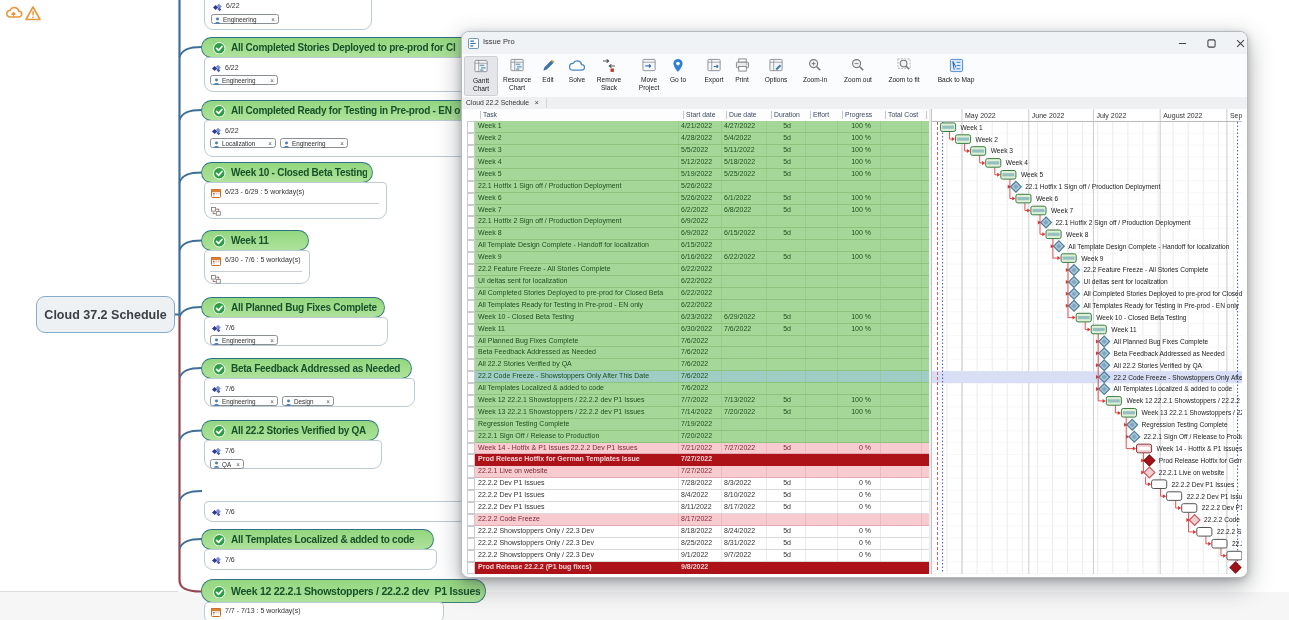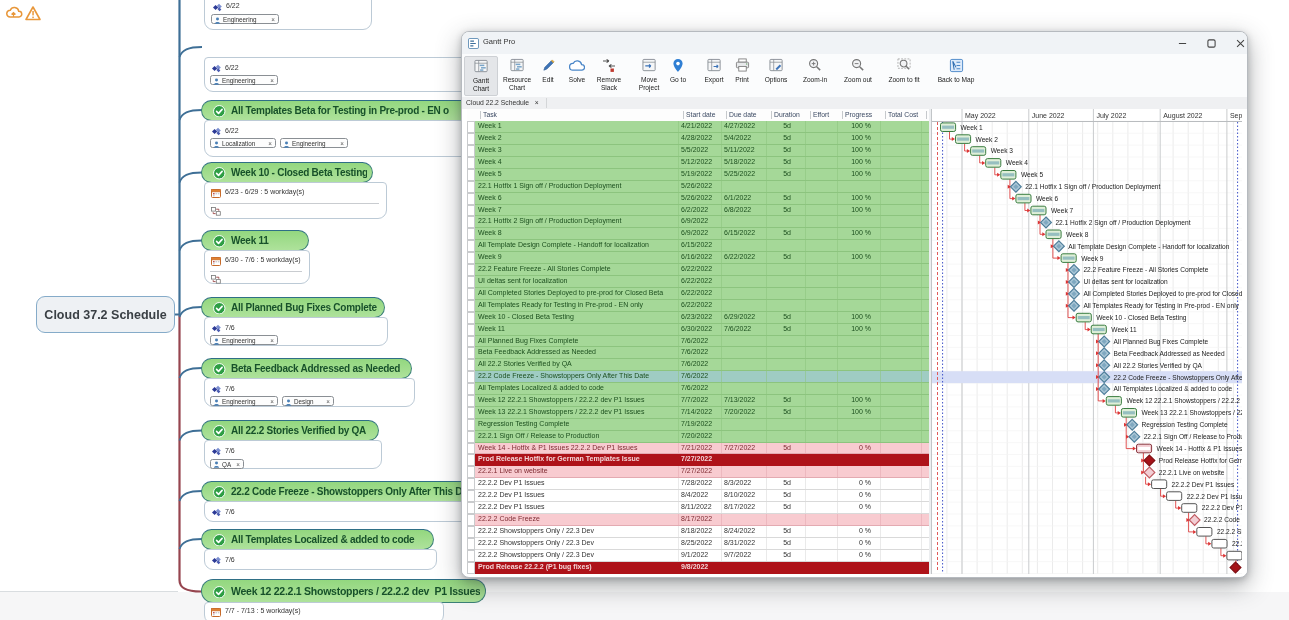--- a/index.html
+++ b/index.html
@@ -26,38 +26,45 @@
         <path d="M1 5.5 L3.6 2.9 L6.2 5.5 L3.6 8.1 Z" fill="#2c3a96"></path>
         <path d="M4.8 4 L7 1.8 L9.8 4.6 L7.6 6.8 Z" fill="#7b8ed0"></path>
         <path d="M5.4 7 L7.2 5.2 L9.4 7.4 L7.6 9.2 Z" fill="#4a5cb0"></path>
       </svg>
       <span style="position:absolute;left:21px;top:7px;font-size:7px;color:#333">6/22</span>
       <div style="position:absolute;left:6px;top:19px;width:68px;height:10px;border:1px solid #8a8f94;border-radius:2.5px;background:#fdfdfd;font-size:6.3px;color:#333;line-height:9px;padding-left:11px;box-sizing:border-box"><svg style="position:absolute;left:2px;top:1.5px" width="7" height="7" viewBox="0 0 8 8">
           <circle cx="4" cy="2.3" r="1.7" fill="#4a7fb5"></circle>
           <path d="M1 7.6 C1 5.2 7 5.2 7 7.6 Z" fill="#4a7fb5"></path>
         </svg>Engineering<span style="position:absolute;right:3px;top:0;color:#555">×</span></div>
     </div>
+    <div style="position:absolute;left:201px;top:36.5px;width:330px;height:21px;border-radius:11.5px;background:linear-gradient(#93d77f,#aee29b);border:1.6px solid #3c8178;border-top-color:#2f6f86;box-sizing:border-box">
+      <svg style="position:absolute;left:11px;top:4.0px" width="12.5" height="12.5" viewBox="0 0 14 14">
+        <circle cx="7" cy="7" r="6.4" fill="#2e9e44" stroke="#fff" stroke-width="1.1"></circle>
+        <path d="M4 7.2 L6.2 9.4 L10.2 4.9" stroke="#fff" stroke-width="1.8" fill="none" stroke-linecap="round" stroke-linejoin="round"></path>
+      </svg>
+      <div style="position:absolute;left:29px;top:0;right:5px;height:100%;display:flex;align-items:center;letter-spacing:-0.25px;font-size:10px;font-weight:bold;color:#17512a;white-space:nowrap;overflow:hidden">All Completed Stories Deployed to pre-prod for Cl</div>
+    </div>
     <div style="position:absolute;left:204px;top:56.5px;width:330px;height:35px;background:#fff;border:1px solid #bccad6;border-radius:4px 4px 9px 9px;box-sizing:border-box">
       <svg style="position:absolute;left:6px;top:5px" width="11" height="11" viewBox="0 0 11 11">
         <path d="M1 5.5 L3.6 2.9 L6.2 5.5 L3.6 8.1 Z" fill="#2c3a96"></path>
         <path d="M4.8 4 L7 1.8 L9.8 4.6 L7.6 6.8 Z" fill="#7b8ed0"></path>
         <path d="M5.4 7 L7.2 5.2 L9.4 7.4 L7.6 9.2 Z" fill="#4a5cb0"></path>
       </svg>
       <span style="position:absolute;left:20px;top:6px;font-size:7px;color:#333">6/22</span>
       <div style="position:absolute;left:5px;top:17.5px;width:68px;height:10px;border:1px solid #8a8f94;border-radius:2.5px;background:#fdfdfd;font-size:6.3px;color:#333;line-height:9px;padding-left:11px;box-sizing:border-box"><svg style="position:absolute;left:2px;top:1.5px" width="7" height="7" viewBox="0 0 8 8">
           <circle cx="4" cy="2.3" r="1.7" fill="#4a7fb5"></circle>
           <path d="M1 7.6 C1 5.2 7 5.2 7 7.6 Z" fill="#4a7fb5"></path>
         </svg>Engineering<span style="position:absolute;right:3px;top:0;color:#555">×</span></div>
     </div>
     <div style="position:absolute;left:201px;top:99.5px;width:330px;height:21px;border-radius:11.5px;background:linear-gradient(#93d77f,#aee29b);border:1.6px solid #3c8178;border-top-color:#2f6f86;box-sizing:border-box">
       <svg style="position:absolute;left:11px;top:4.0px" width="12.5" height="12.5" viewBox="0 0 14 14">
         <circle cx="7" cy="7" r="6.4" fill="#2e9e44" stroke="#fff" stroke-width="1.1"></circle>
         <path d="M4 7.2 L6.2 9.4 L10.2 4.9" stroke="#fff" stroke-width="1.8" fill="none" stroke-linecap="round" stroke-linejoin="round"></path>
       </svg>
-      <div style="position:absolute;left:29px;top:0;right:5px;height:100%;display:flex;align-items:center;letter-spacing:-0.25px;font-size:10px;font-weight:bold;color:#17512a;white-space:nowrap;overflow:hidden">All Templates Beta for Testing in Pre-prod - EN o</div>
+      <div style="position:absolute;left:29px;top:0;right:5px;height:100%;display:flex;align-items:center;letter-spacing:-0.25px;font-size:10px;font-weight:bold;color:#17512a;white-space:nowrap;overflow:hidden">All Completed Ready for Testing in Pre-prod - EN o</div>
     </div>
     <div style="position:absolute;left:204px;top:119.5px;width:330px;height:37px;background:#fff;border:1px solid #bccad6;border-radius:4px 4px 9px 9px;box-sizing:border-box">
       <svg style="position:absolute;left:6px;top:5px" width="11" height="11" viewBox="0 0 11 11">
         <path d="M1 5.5 L3.6 2.9 L6.2 5.5 L3.6 8.1 Z" fill="#2c3a96"></path>
         <path d="M4.8 4 L7 1.8 L9.8 4.6 L7.6 6.8 Z" fill="#7b8ed0"></path>
         <path d="M5.4 7 L7.2 5.2 L9.4 7.4 L7.6 9.2 Z" fill="#4a5cb0"></path>
       </svg>
       <span style="position:absolute;left:20px;top:6px;font-size:7px;color:#333">6/22</span>
       <div style="position:absolute;left:5px;top:17.5px;width:66px;height:10px;border:1px solid #8a8f94;border-radius:2.5px;background:#fdfdfd;font-size:6.3px;color:#333;line-height:9px;padding-left:11px;box-sizing:border-box"><svg style="position:absolute;left:2px;top:1.5px" width="7" height="7" viewBox="0 0 8 8">
           <circle cx="4" cy="2.3" r="1.7" fill="#4a7fb5"></circle>
@@ -169,27 +176,20 @@
       <svg style="position:absolute;left:6px;top:5px" width="11" height="11" viewBox="0 0 11 11">
         <path d="M1 5.5 L3.6 2.9 L6.2 5.5 L3.6 8.1 Z" fill="#2c3a96"></path>
         <path d="M4.8 4 L7 1.8 L9.8 4.6 L7.6 6.8 Z" fill="#7b8ed0"></path>
         <path d="M5.4 7 L7.2 5.2 L9.4 7.4 L7.6 9.2 Z" fill="#4a5cb0"></path>
       </svg>
       <span style="position:absolute;left:20px;top:6px;font-size:7px;color:#333">7/6</span>
       <div style="position:absolute;left:5px;top:17.5px;width:34px;height:10px;border:1px solid #8a8f94;border-radius:2.5px;background:#fdfdfd;font-size:6.3px;color:#333;line-height:9px;padding-left:11px;box-sizing:border-box"><svg style="position:absolute;left:2px;top:1.5px" width="7" height="7" viewBox="0 0 8 8">
           <circle cx="4" cy="2.3" r="1.7" fill="#4a7fb5"></circle>
           <path d="M1 7.6 C1 5.2 7 5.2 7 7.6 Z" fill="#4a7fb5"></path>
         </svg>QA<span style="position:absolute;right:3px;top:0;color:#555">×</span></div>
-    </div>
-    <div style="position:absolute;left:201px;top:480.5px;width:330px;height:21px;border-radius:11.5px;background:linear-gradient(#93d77f,#aee29b);border:1.6px solid #3c8178;border-top-color:#2f6f86;box-sizing:border-box">
-      <svg style="position:absolute;left:11px;top:4.0px" width="12.5" height="12.5" viewBox="0 0 14 14">
-        <circle cx="7" cy="7" r="6.4" fill="#2e9e44" stroke="#fff" stroke-width="1.1"></circle>
-        <path d="M4 7.2 L6.2 9.4 L10.2 4.9" stroke="#fff" stroke-width="1.8" fill="none" stroke-linecap="round" stroke-linejoin="round"></path>
-      </svg>
-      <div style="position:absolute;left:29px;top:0;right:5px;height:100%;display:flex;align-items:center;letter-spacing:-0.25px;font-size:10px;font-weight:bold;color:#17512a;white-space:nowrap;overflow:hidden">22.2 Code Freeze - Showstoppers Only After This D</div>
     </div>
     <div style="position:absolute;left:204px;top:500.5px;width:330px;height:21px;background:#fff;border:1px solid #bccad6;border-radius:4px 4px 9px 9px;box-sizing:border-box">
       <svg style="position:absolute;left:6px;top:5px" width="11" height="11" viewBox="0 0 11 11">
         <path d="M1 5.5 L3.6 2.9 L6.2 5.5 L3.6 8.1 Z" fill="#2c3a96"></path>
         <path d="M4.8 4 L7 1.8 L9.8 4.6 L7.6 6.8 Z" fill="#7b8ed0"></path>
         <path d="M5.4 7 L7.2 5.2 L9.4 7.4 L7.6 9.2 Z" fill="#4a5cb0"></path>
       </svg>
       <span style="position:absolute;left:20px;top:6px;font-size:7px;color:#333">7/6</span>
     </div>
     <div style="position:absolute;left:201px;top:528.5px;width:233px;height:21px;border-radius:11.5px;background:linear-gradient(#93d77f,#aee29b);border:1.6px solid #3c8178;border-top-color:#2f6f86;box-sizing:border-box">
@@ -234,21 +234,21 @@
       <rect x="26.3" y="12.6" width="1.5" height="1.5" fill="#e8973a"></rect>
     </svg>
 
 <div style="position:absolute;left:461px;top:31px;width:787px;height:547px;background:#fff;border-radius:8px;
  border:1px solid #b6babf;box-shadow:0 8px 24px rgba(50,55,60,0.42),0 2px 6px rgba(50,55,60,0.25);overflow:hidden;box-sizing:border-box">
  <div style="position:absolute;left:0;top:0;width:100%;height:22px;background:#f0f3f6">
    <svg style="position:absolute;left:6px;top:5.5px" width="11" height="11" viewBox="0 0 12 12">
           <rect x="0.5" y="0.5" width="11" height="11" rx="1.5" fill="#fff" stroke="#5b8ab3"></rect>
           <path d="M2.5 3.5h4M2.5 6h6M2.5 8.5h3.4" stroke="#3b6e9b" stroke-width="1.3"></path>
         </svg>
-   <span style="position:absolute;left:21px;top:5px;font-size:7.5px;color:#333">Gantt Pro</span>
+   <span style="position:absolute;left:21px;top:5px;font-size:7.5px;color:#333">Issue Pro</span>
    <svg style="position:absolute;left:716px;top:7px" width="9" height="9" viewBox="0 0 10 10">
           <path d="M1 5 h8" stroke="#444" stroke-width="1.2"></path>
         </svg>
         <svg style="position:absolute;left:745px;top:6.5px" width="9" height="9" viewBox="0 0 10 10">
           <rect x="1" y="1" width="8" height="8" rx="1.6" fill="none" stroke="#444" stroke-width="1.2"></rect>
         </svg>
         <svg style="position:absolute;left:774px;top:6.5px" width="9" height="9" viewBox="0 0 10 10">
           <path d="M1.2 1.2 L8.8 8.8 M8.8 1.2 L1.2 8.8" stroke="#444" stroke-width="1.2"></path>
         </svg>
  </div>

